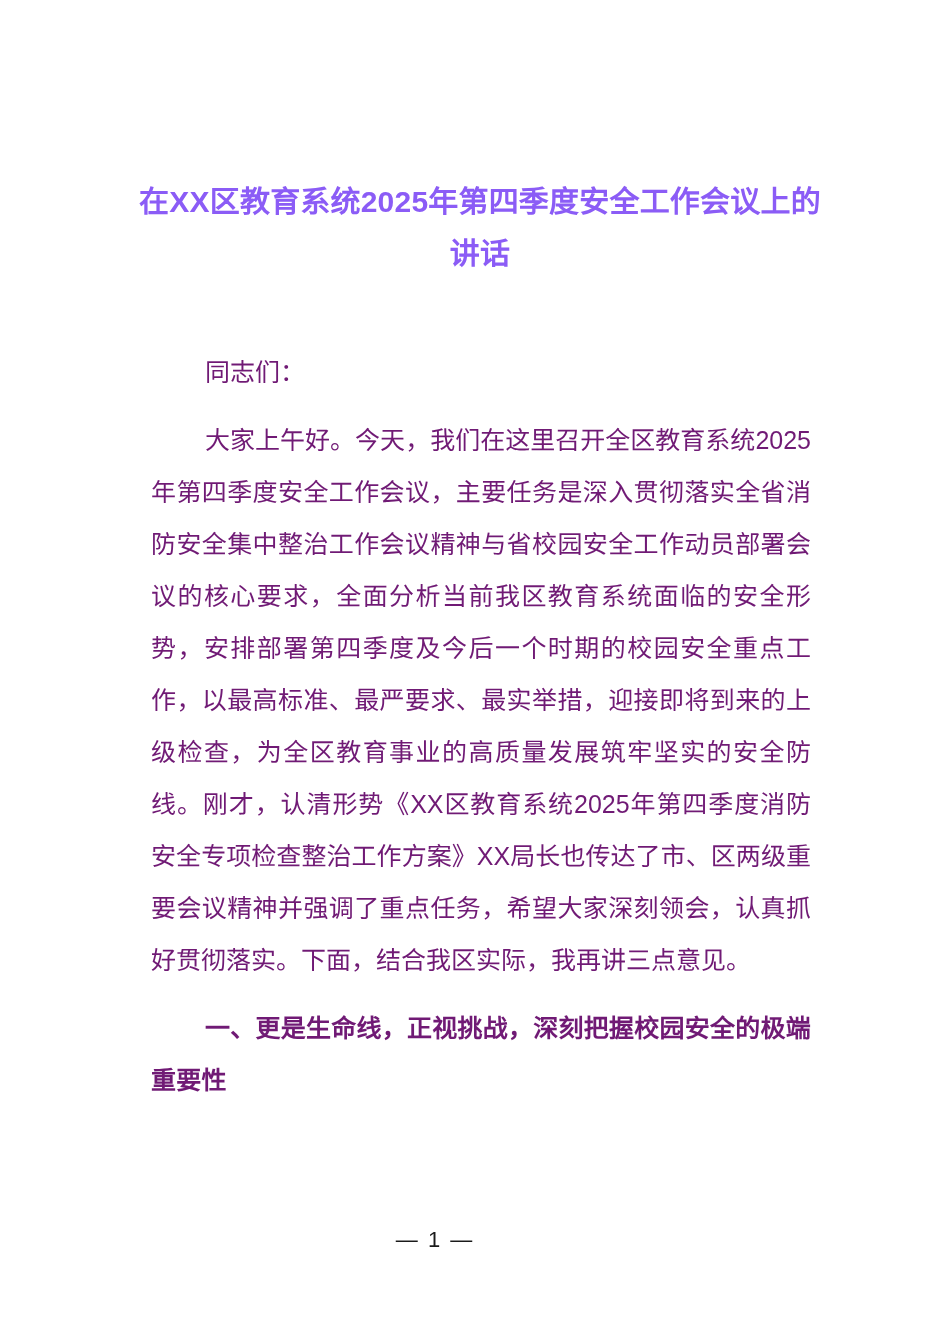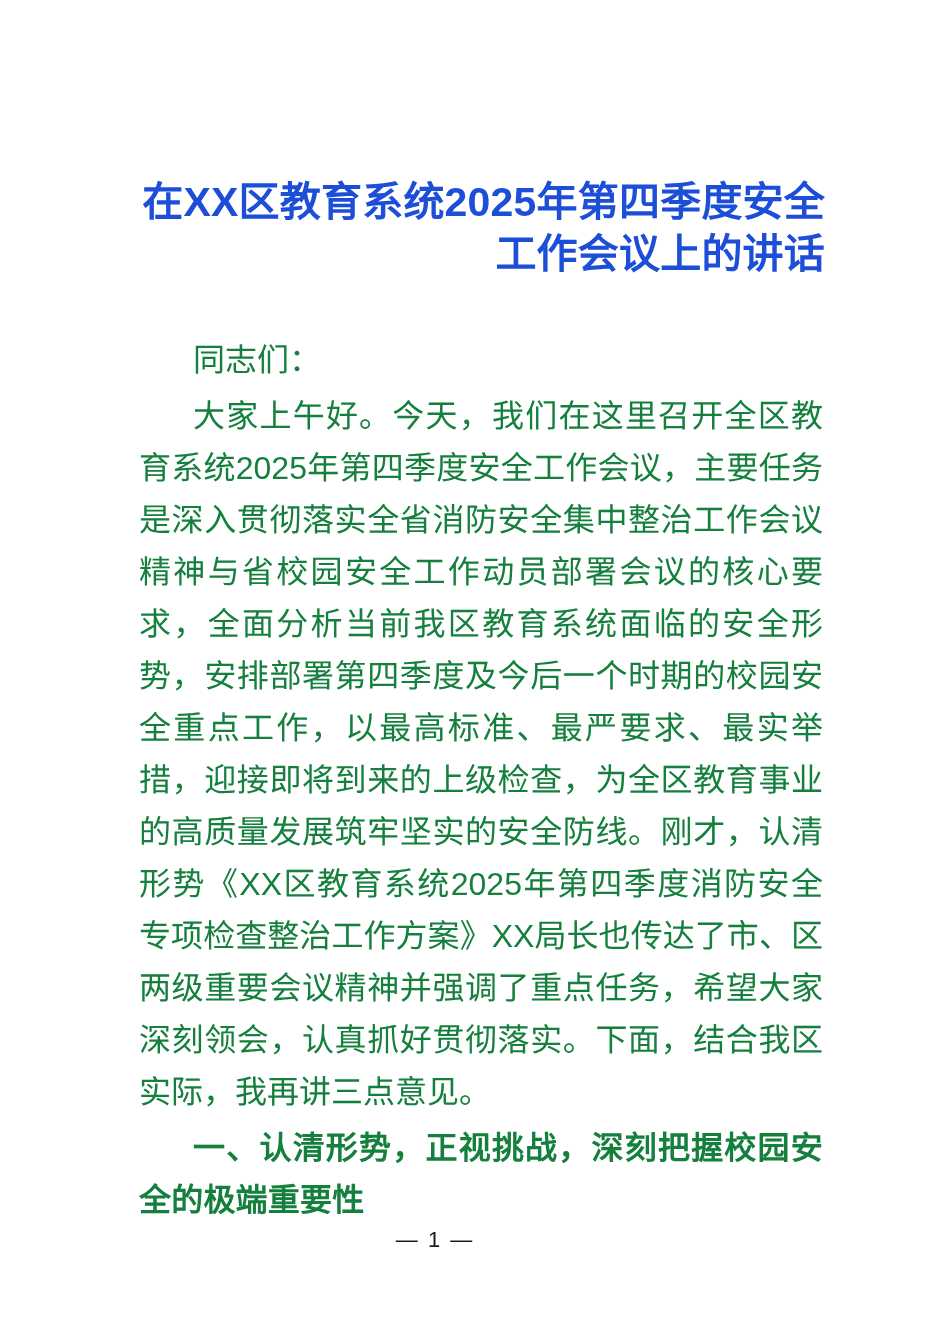--- a/index.html
+++ b/index.html
@@ -23,44 +23,44 @@
     overflow: hidden;
     box-sizing: border-box;
   }
 
   
   .doc-title {
     position: absolute;
     left: 135px;
     top: 176px;
     width: 690px;
-    text-align: right;
-    font-size: 41px;
+    text-align: center;
+    font-size: 30px;
     line-height: 52px;
     font-weight: 700;
-    color: #1d4ed8;
+    color: #8b5cf6;
     letter-spacing: 0.2px;
     white-space: pre-line;
   }
 
   
   .doc-body {
     position: absolute;
     left: 135px;
     top: 330px;
     width: 692px;
   }
 
   .para {
-    font-size: 32px;
+    font-size: 25px;
     line-height: 52px;
-    color: #15803d;
+    color: #701a75;
     text-align: justify;
     text-justify: inter-ideograph;
-    margin: 4px;
+    margin: 16px;
     letter-spacing: 0px;
     word-break: break-all;
   }
 
   .para.indent {
     text-indent: 54px;
   }
 
   .para.heading {
     font-weight: 700;
@@ -89,20 +89,20 @@
 <div id="page">
 
   <div class="doc-title">在XX区教育系统2025年第四季度安全工作会议上的讲话</div>
 
   <div class="doc-body">
 
     <p class="para indent">同志们：</p>
 
     <p class="para indent">大家上午好。今天，我们在这里召开全区教育系统2025年第四季度安全工作会议，主要任务是深入贯彻落实全省消防安全集中整治工作会议精神与省校园安全工作动员部署会议的核心要求，全面分析当前我区教育系统面临的安全形势，安排部署第四季度及今后一个时期的校园安全重点工作，以最高标准、最严要求、最实举措，迎接即将到来的上级检查，为全区教育事业的高质量发展筑牢坚实的安全防线。刚才，认清形势《XX区教育系统2025年第四季度消防安全专项检查整治工作方案》XX局长也传达了市、区两级重要会议精神并强调了重点任务，希望大家深刻领会，认真抓好贯彻落实。下面，结合我区实际，我再讲三点意见。</p>
 
-    <p class="para heading">一、认清形势，正视挑战，深刻把握校园安全的极端重要性</p>
+    <p class="para heading">一、更是生命线，正视挑战，深刻把握校园安全的极端重要性</p>
 
 
   </div>
 
   <div class="page-footer">— 1 —</div>
 
 </div>
 
 </body></html>

